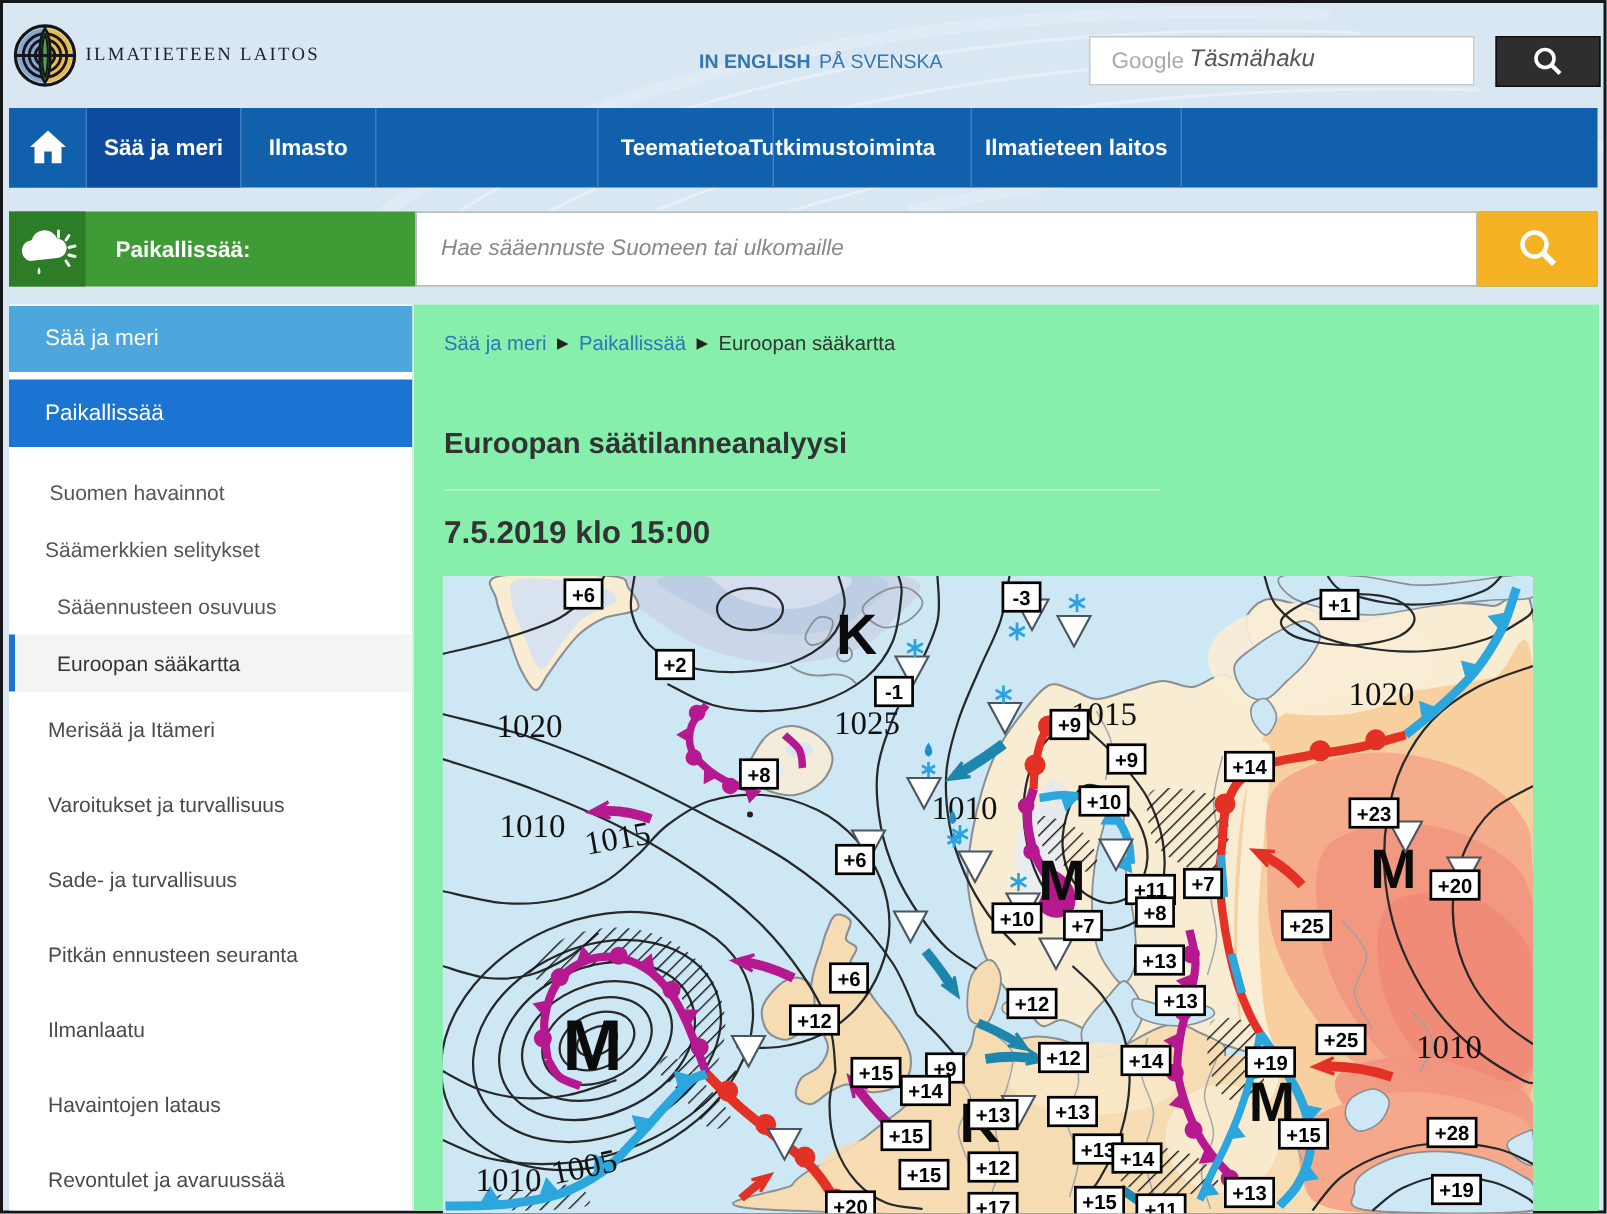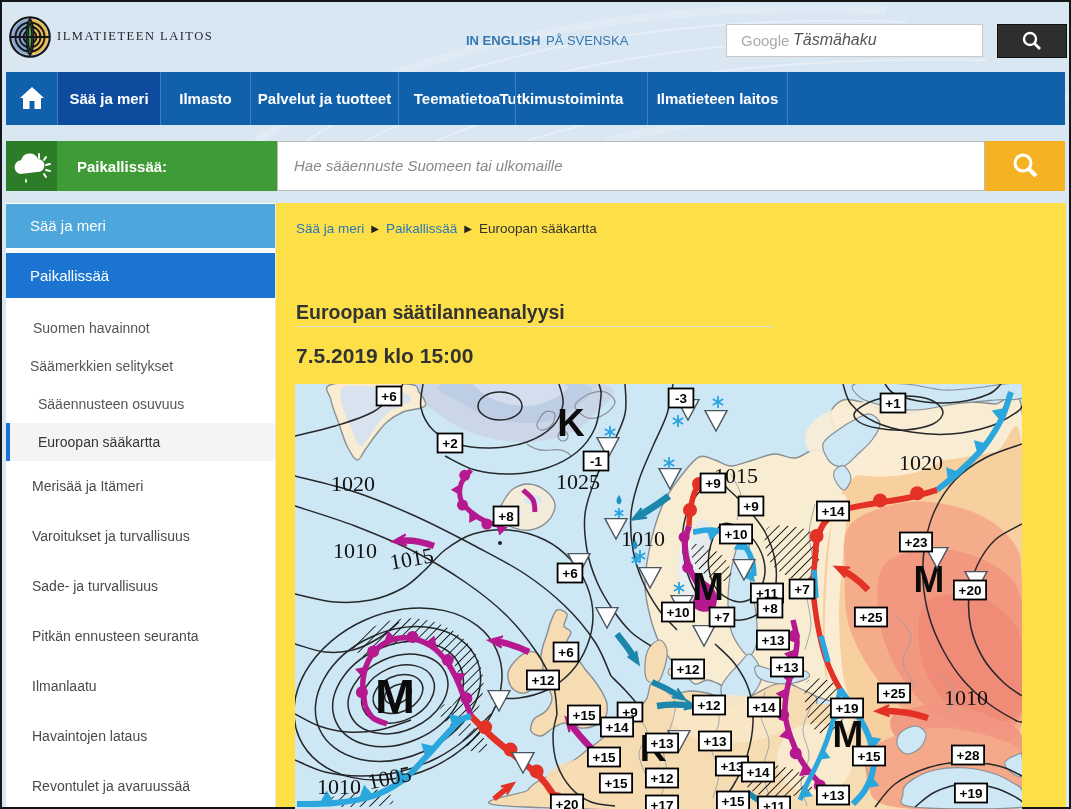--- a/index.html
+++ b/index.html
@@ -37,25 +37,25 @@
 
 #panel{position:absolute;left:4px;top:201px;width:1059px;height:604px;background:#fff;}
 
 #sidebar{position:absolute;left:0;top:0;width:269px;height:604px;}
 #sb1{position:absolute;left:0;top:1px;width:269px;height:44px;background:#4da6dc;color:#fff;font-size:15px;line-height:44px;padding-left:24px;box-sizing:border-box;}
 #sb2{position:absolute;left:0;top:50px;width:269px;height:45px;background:#1b74d1;color:#fff;font-size:15px;line-height:45px;padding-left:24px;box-sizing:border-box;}
 .sbsub{position:absolute;left:0;width:269px;height:38px;color:#555;font-size:14px;line-height:38px;padding-left:32px;box-sizing:border-box;}
 .sbmain{position:absolute;left:5px;width:269px;height:50px;color:#4a4a4a;font-size:14px;line-height:50px;padding-left:21px;box-sizing:border-box;}
 #active-item{background:#f4f4f4;color:#333;border-left:4px solid #1b74d1;padding-left:28px;}
 
-#content{position:absolute;left:269px;top:0;width:790px;height:604px;background:#fde047;border-left:1px solid #e8e8e8;}
+#content{position:absolute;left:269px;top:0;width:790px;height:604px;background:#86efac;border-left:1px solid #e8e8e8;}
 #crumbs{position:absolute;left:20px;top:18px;font-size:13.5px;color:#333;}
 #crumbs a{color:#2b77b8;text-decoration:none;}
 #crumbs .sep{color:#222;font-size:10px;margin:0 7px;position:relative;top:-1px;}
-#title{position:absolute;left:20px;top:98px;width:478px;font-size:19.5px;font-weight:bold;color:#333;padding-bottom:2px;border-bottom:1px solid #ddd;}
+#title{position:absolute;left:20px;top:82px;width:478px;font-size:19.5px;font-weight:bold;color:#333;padding-bottom:18px;border-bottom:1px solid #ddd;}
 #date{position:absolute;left:20px;top:141px;font-size:21px;font-weight:bold;color:#333;}
 #map{position:absolute;left:19px;top:181px;width:727px;height:425px;overflow:hidden;}
 #map svg{display:block;}
 </style>
 </head>
 <body>
 <div id="frame">
   <svg id="arcs" width="1063" height="139" viewBox="0 0 1063 139" style="position:absolute;left:4px;top:0;pointer-events:none;">
       <g fill="none" stroke="#ffffff" stroke-opacity="0.35" stroke-width="2">
         <path d="M300 139 C420 60 640 10 900 20"></path>
@@ -100,21 +100,20 @@
     </div>
   </div>
   <div id="nav">
     <div class="tab" id="tab-home">
       <svg width="24" height="22" viewBox="0 0 24 22" style="margin-top:15px">
           <path d="M12 0 L24 11 L21 11 L21 22 L14.5 22 L14.5 14 L9.5 14 L9.5 22 L3 22 L3 11 L0 11 Z" fill="#fff"></path>
         </svg>
     </div>
     <div class="tab" id="tab1">Sää ja meri</div>
     <div class="tab" id="tab2">Ilmasto</div>
-    <div class="tab" id="tab3">Palvelut ja tuotteet</div>
     <div class="tab" id="tab4">Teematietoa</div>
     <div class="tab" id="tab5">Tutkimustoiminta</div>
     <div class="tab" id="tab6">Ilmatieteen laitos</div>
     <div class="tabsep" style="left:51px"></div>
     <div class="tabsep" style="left:154px"></div>
     <div class="tabsep" style="left:244px"></div>
     <div class="tabsep" style="left:392px"></div>
     <div class="tabsep" style="left:509px"></div>
     <div class="tabsep" style="left:641px"></div>
     <div class="tabsep" style="left:781px"></div>

